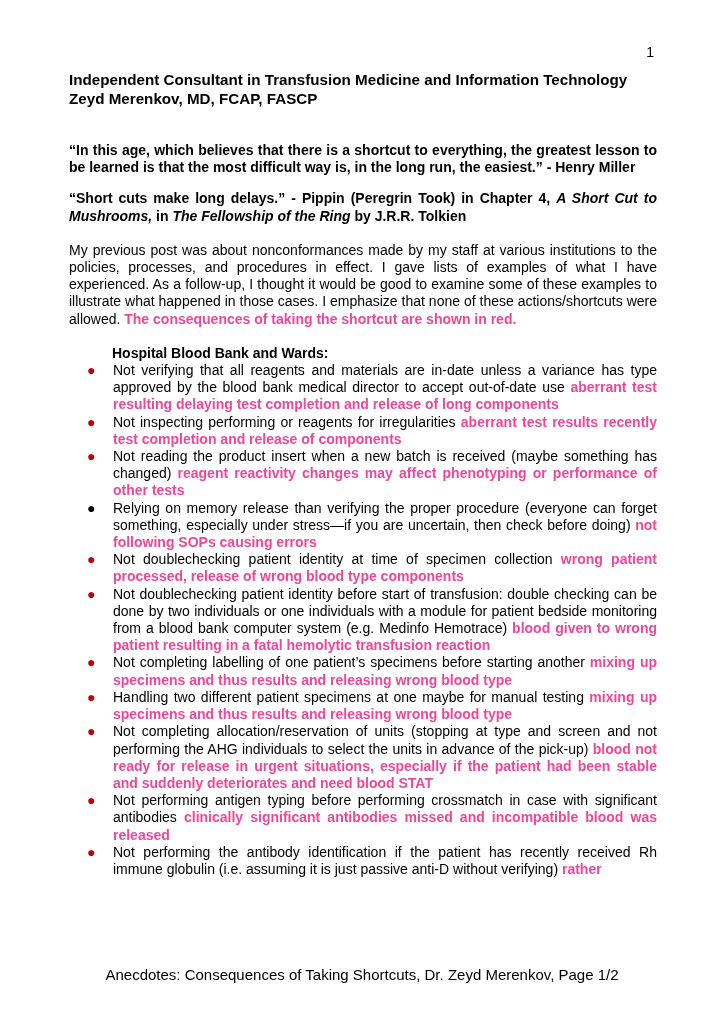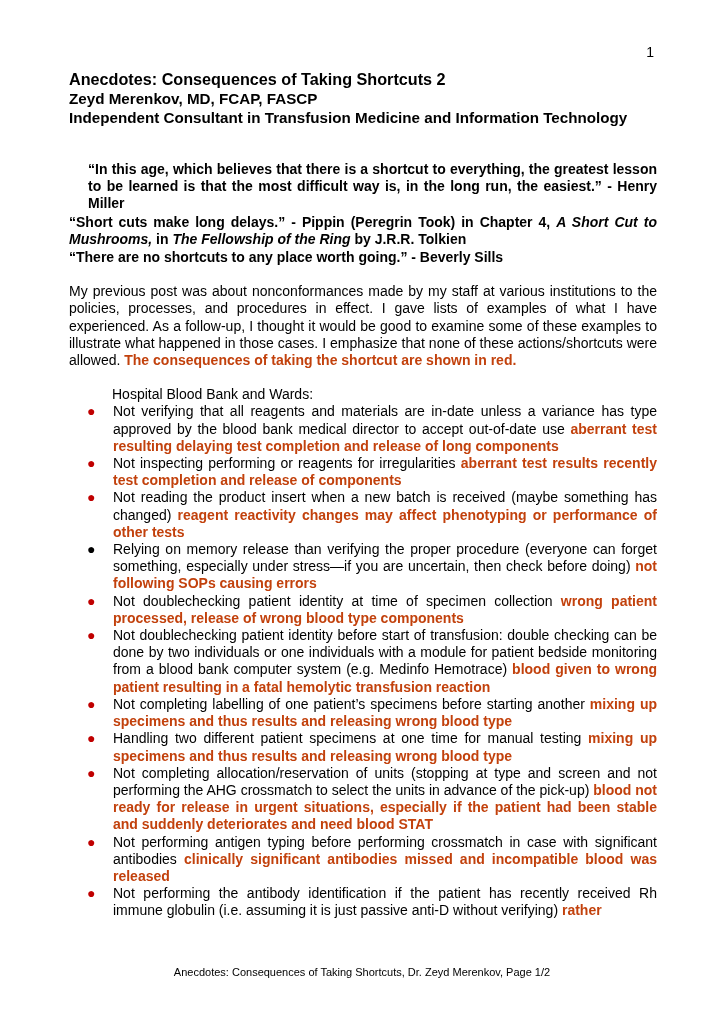--- a/index.html
+++ b/index.html
@@ -4,62 +4,60 @@
 <style>
   html, body { margin: 0; padding: 0; background: #ffffff; }
   body { width: 724px; height: 1024px; position: relative; overflow: hidden;
          font-family: "Liberation Sans", sans-serif; color: #000; }
   .page-number { position: absolute; top: 44px; right: 70px; font-size: 14px; }
   .content { position: absolute; left: 69px; top: 70px; width: 588px; font-size: 14px; line-height: 17.2px; }
   .title-block { font-weight: bold; font-size: 15.2px; line-height: 19px; }
   .title-block div { white-space: nowrap; }
   .title-main { font-size: 16.2px; }
   .quote { font-weight: bold; text-align: justify; margin-top: 0; }
-  .q1 { margin-top: 34px; margin-left: 19px; }
-  .q2, .q3 { margin-top: 1px; }
+  .q1 { margin-top: 34px; }
+  .q2, .q3 { margin-top: 14px; }
   .intro { margin-top: 17px; text-align: justify; }
-  .red { color: #c2410c; font-weight: bold; }
-  .section-heading { font-weight: normal; margin-top: 17px; padding-left: 43px; }
+  .red { color: #ec4899; font-weight: bold; }
+  .section-heading { font-weight: bold; margin-top: 17px; padding-left: 43px; }
   ul.items { list-style: none; margin: 0; padding: 0 0 0 44px; }
   ul.items li { position: relative; text-align: justify; }
   .bullet { position: absolute; left: -26px; top: 0; font-size: 14px; }
   .bullet.red-b { color: #c00000; }
   .bullet.black-b { color: #000; }
-  .footer { position: absolute; left: 0; right: 0; top: 966px; text-align: center; font-size: 11px; }
+  .footer { position: absolute; left: 0; right: 0; top: 966px; text-align: center; font-size: 15px; }
 </style>
 </head>
 <body>
 
 <div class="page-number">1</div>
 
 <div class="content">
   <div class="title-block">
-    <div class="title-main">Anecdotes:  Consequences of Taking Shortcuts 2</div>
+    <div>Independent Consultant in Transfusion Medicine and Information Technology</div>
     <div>Zeyd Merenkov, MD, FCAP, FASCP</div>
-    <div>Independent Consultant in Transfusion Medicine and Information Technology</div>
   </div>
 
   <div class="quote q1">“In this age, which believes that there is a shortcut to everything, the greatest lesson to be learned is that the most difficult way is, in the long run, the easiest.” - Henry Miller</div>
 
   <div class="quote q2"><span>“Short cuts make long delays.” - Pippin (Peregrin Took) in Chapter 4, </span><i>A Short Cut to Mushrooms,</i><span> in </span><i>The Fellowship of the Ring</i><span> by J.R.R. Tolkien</span></div>
 
-  <div class="quote q3">“There are no shortcuts to any place worth going.” - Beverly Sills</div>
 
   <div class="intro"><span>My previous post was about nonconformances made by my staff at various institutions to the policies, processes, and procedures in effect.  I gave lists of examples of what I have experienced.  As a follow-up, I thought it would be good to examine some of these examples to illustrate what happened in those cases.  I emphasize that none of these actions/shortcuts were allowed.  </span><span class="red">The consequences of taking the shortcut are shown in red.</span></div>
 
   <div class="section-heading">Hospital Blood Bank and Wards:</div>
 
   <ul class="items">
     <li><span class="bullet red-b">●</span><span>Not verifying that all reagents and materials are in-date unless a variance has type approved by the blood bank medical director to accept out-of-date use </span><span class="red">aberrant test resulting delaying test completion and release of long components</span></li>
     <li><span class="bullet red-b">●</span><span>Not inspecting performing or reagents for irregularities </span><span class="red">aberrant test results recently test completion and release of components</span></li>
     <li><span class="bullet red-b">●</span><span>Not reading the product insert when a new batch is received (maybe something has changed) </span><span class="red">reagent reactivity changes may affect phenotyping or performance of other tests</span></li>
     <li><span class="bullet black-b">●</span><span>Relying on memory release than verifying the proper procedure (everyone can forget something, especially under stress—if you are uncertain, then check before doing) </span><span class="red">not following SOPs causing errors</span></li>
     <li><span class="bullet red-b">●</span><span>Not doublechecking patient identity at time of specimen collection </span><span class="red">wrong patient processed, release of wrong blood type components</span></li>
     <li><span class="bullet red-b">●</span><span>Not doublechecking patient identity before start of transfusion:  double checking can be done by two individuals or one individuals with a module for patient bedside monitoring from a blood bank computer system (e.g. Medinfo Hemotrace) </span><span class="red">blood given to wrong patient resulting in a fatal hemolytic transfusion reaction</span></li>
     <li><span class="bullet red-b">●</span><span>Not completing labelling of one patient’s specimens before starting another </span><span class="red">mixing up specimens and thus results and releasing wrong blood type</span></li>
-    <li><span class="bullet red-b">●</span><span>Handling two different patient specimens at one time for manual testing </span><span class="red">mixing up specimens and thus results and releasing wrong blood type</span></li>
-    <li><span class="bullet red-b">●</span><span>Not completing allocation/reservation of units (stopping at type and screen and not performing the AHG crossmatch to select the units in advance of the pick-up) </span><span class="red">blood not ready for release in urgent situations, especially if the patient had been stable and suddenly deteriorates and need blood STAT</span></li>
+    <li><span class="bullet red-b">●</span><span>Handling two different patient specimens at one maybe for manual testing </span><span class="red">mixing up specimens and thus results and releasing wrong blood type</span></li>
+    <li><span class="bullet red-b">●</span><span>Not completing allocation/reservation of units (stopping at type and screen and not performing the AHG individuals to select the units in advance of the pick-up) </span><span class="red">blood not ready for release in urgent situations, especially if the patient had been stable and suddenly deteriorates and need blood STAT</span></li>
     <li><span class="bullet red-b">●</span><span>Not performing antigen typing before performing crossmatch in case with significant antibodies </span><span class="red">clinically significant antibodies missed and incompatible blood was released</span></li>
     <li><span class="bullet red-b">●</span><span>Not performing the antibody identification if the patient has recently received Rh immune globulin (i.e. assuming it is just passive anti-D without verifying) </span><span class="red">rather</span></li>
   </ul>
 </div>
 
 <div class="footer">Anecdotes:  Consequences of Taking Shortcuts, Dr. Zeyd Merenkov, Page 1/2</div>
 
 </body></html>

